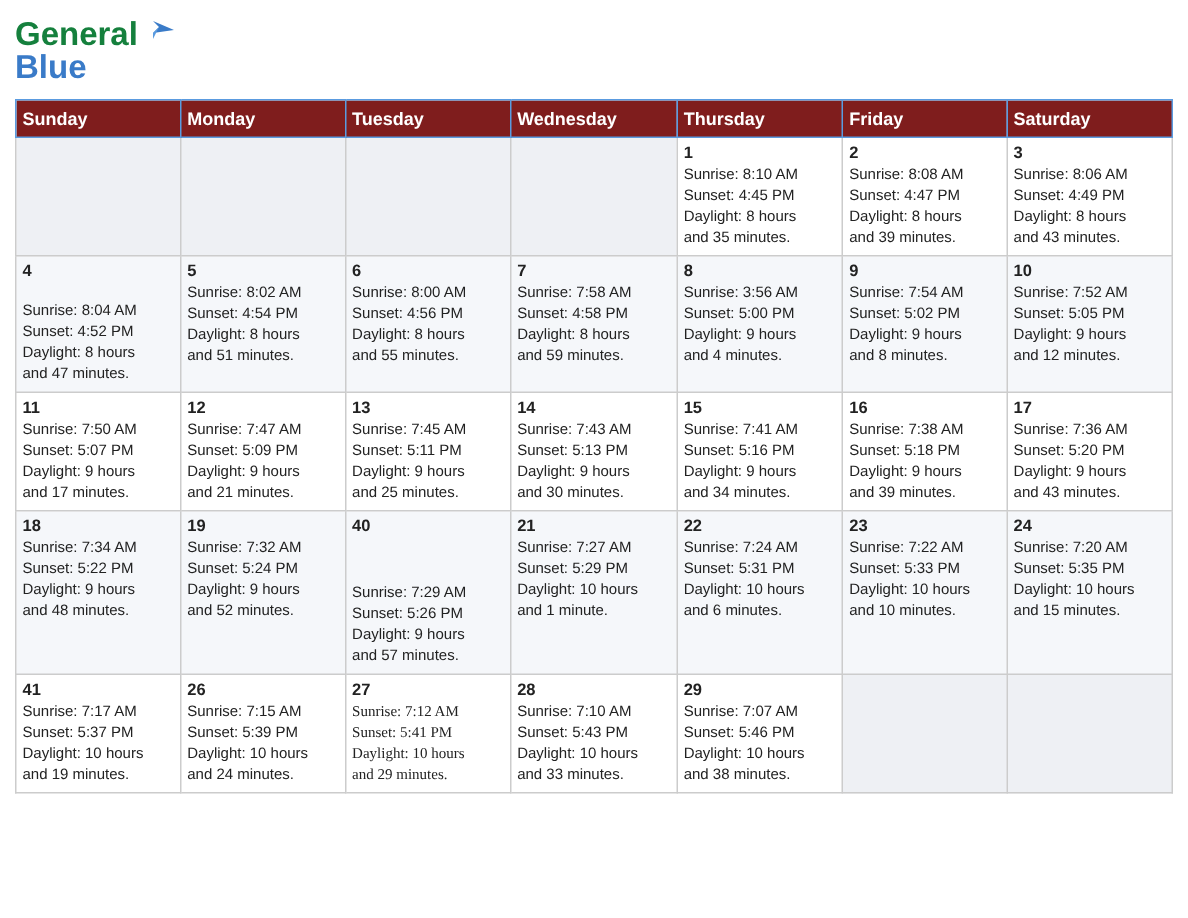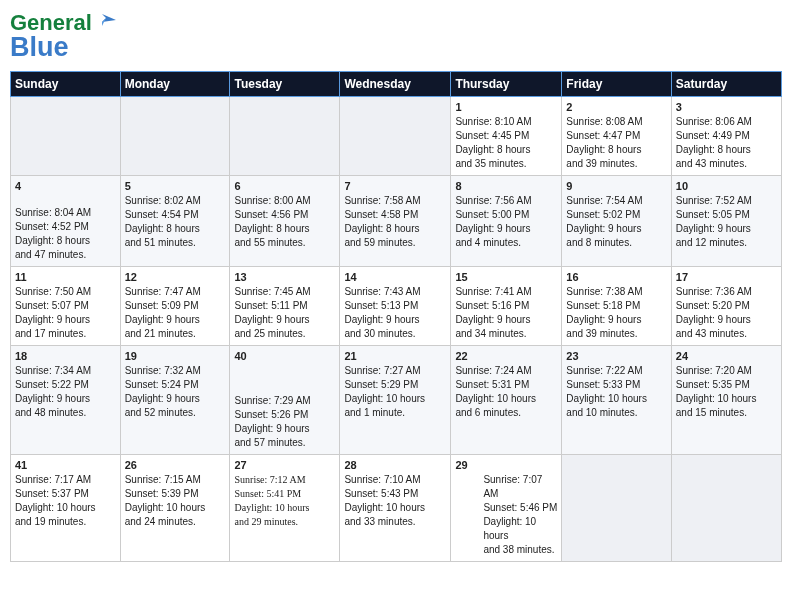--- a/index.html
+++ b/index.html
@@ -31,21 +31,21 @@
     }
     .location {
       font-size: 15px;
       color: #333;
     }
     table {
       width: 100%;
       border-collapse: collapse;
     }
     thead tr th {
-      background: #0f172a;
+      background: #7f1d1d;
       color: #fff;
       font-size: 12px;
       font-weight: bold;
       padding: 5px 4px;
       text-align: left;
       border: 1px solid #5a9be0;
     }
     tbody tr td {
       border: 1px solid #ccc;
       vertical-align: top;
@@ -79,21 +79,21 @@
 
 <div class="header-area">
   <div class="logo">
     <div style="display:flex;align-items:center;">
       <span style="font-size:22px;font-weight:bold;color:#15803d;">General</span>
       <svg width="22" height="18" viewBox="0 0 22 18" style="margin-left:2px;margin-top:-4px;">
         <polygon points="8,2 22,8 8,10 12,6" fill="#3a7bc8"></polygon>
         <polygon points="8,10 12,6 8,14" fill="#5a9be0"></polygon>
       </svg>
     </div>
-    <span style="font-size:27px;font-weight:bold;color:#3a7bc8;margin-top:-4px;">Blue</span>
+    <span style="font-size:22px;font-weight:bold;color:#3a7bc8;margin-top:-4px;">Blue</span>
   </div>
   <div class="title-area">
     <div class="month-year"></div>
     <div class="location"></div>
   </div>
 </div>
 
 <table>
   <thead>
     <tr id="weekday-header">
@@ -158,21 +158,21 @@
         </td>
         <td>
           <span class="day-num">7</span>
           <div class="day-info" style="white-space: pre-line;">Sunrise: 7:58 AM
 Sunset: 4:58 PM
 Daylight: 8 hours
 and 59 minutes.</div>
         </td>
         <td>
           <span class="day-num">8</span>
-          <div class="day-info" style="white-space: pre-line;">Sunrise: 7:56 AM
+          <div class="day-info" style="white-space: pre-line;">Sunrise: 3:56 AM
 Sunset: 5:00 PM
 Daylight: 9 hours
 and 4 minutes.</div>
         </td>
         <td>
           <span class="day-num">9</span>
           <div class="day-info" style="white-space: pre-line;">Sunrise: 7:54 AM
 Sunset: 5:02 PM
 Daylight: 9 hours
 and 8 minutes.</div>
@@ -311,21 +311,21 @@
         </td>
         <td>
           <span class="day-num">28</span>
           <div class="day-info" style="white-space: pre-line;">Sunrise: 7:10 AM
 Sunset: 5:43 PM
 Daylight: 10 hours
 and 33 minutes.</div>
         </td>
         <td>
           <span class="day-num">29</span>
-          <div class="day-info" style="white-space: pre-line; margin-left: 28px;">Sunrise: 7:07 AM
+          <div class="day-info" style="white-space: pre-line;">Sunrise: 7:07 AM
 Sunset: 5:46 PM
 Daylight: 10 hours
 and 38 minutes.</div>
         </td>
         <td class="empty-cell"></td>
         <td class="empty-cell"></td>
       </tr>
     </tbody>
 </table>
 

